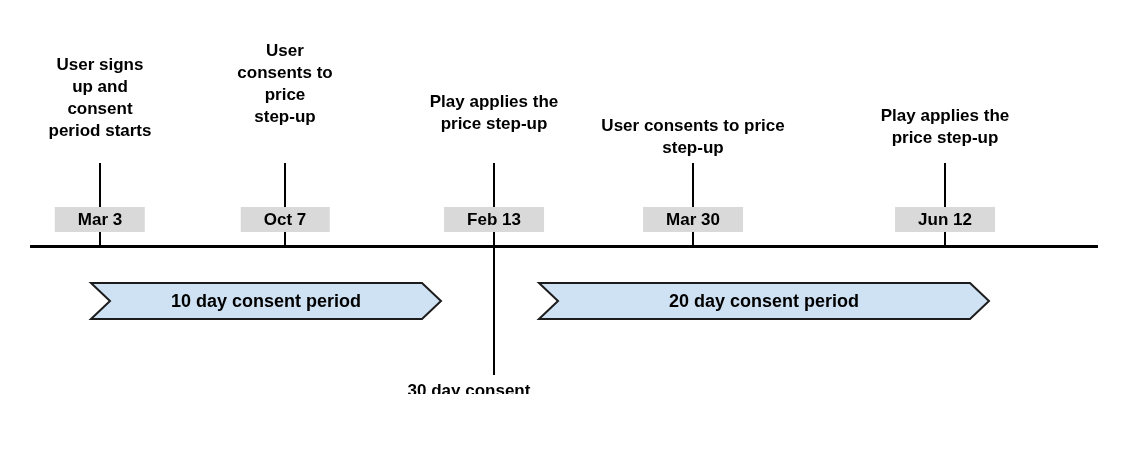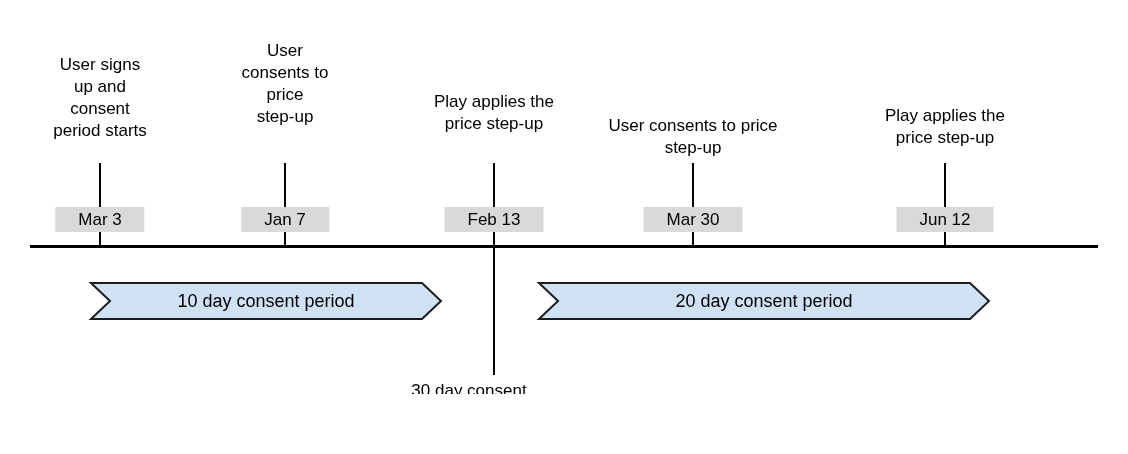--- a/index.html
+++ b/index.html
@@ -6,20 +6,21 @@
   html, body { background: #ffffff; }
   body { font-family: "Liberation Sans", "DejaVu Sans", sans-serif; }
 
   .canvas {
     position: relative;
     width: 1128px;
     height: 394px;
     background: var(--bg, #ffffff);
     color: var(--text, #000000);
     overflow: hidden;
+    font-weight: bold;
   }
 
   .axis {
     position: absolute;
     height: 3px;
     background: var(--line, #000000);
   }
 
   .event {
     position: absolute;
@@ -106,21 +107,21 @@
 period starts</div>
         <div class="tick"></div>
         <div class="date-badge">Mar 3</div>
       </div>
       <div class="event" style="left: 285px;">
         <div class="event-label" style="bottom:119px">User
 consents to
 price
 step-up</div>
         <div class="tick"></div>
-        <div class="date-badge">Jan 7</div>
+        <div class="date-badge">Oct 7</div>
       </div>
       <div class="event" style="left: 494px;">
         <div class="event-label" style="bottom:112px">Play applies the
 price step-up</div>
         <div class="tick"></div>
         <div class="date-badge">Feb 13</div>
       </div>
       <div class="event" style="left: 693px;">
         <div class="event-label" style="bottom:88px">User consents to price
 step-up</div>

